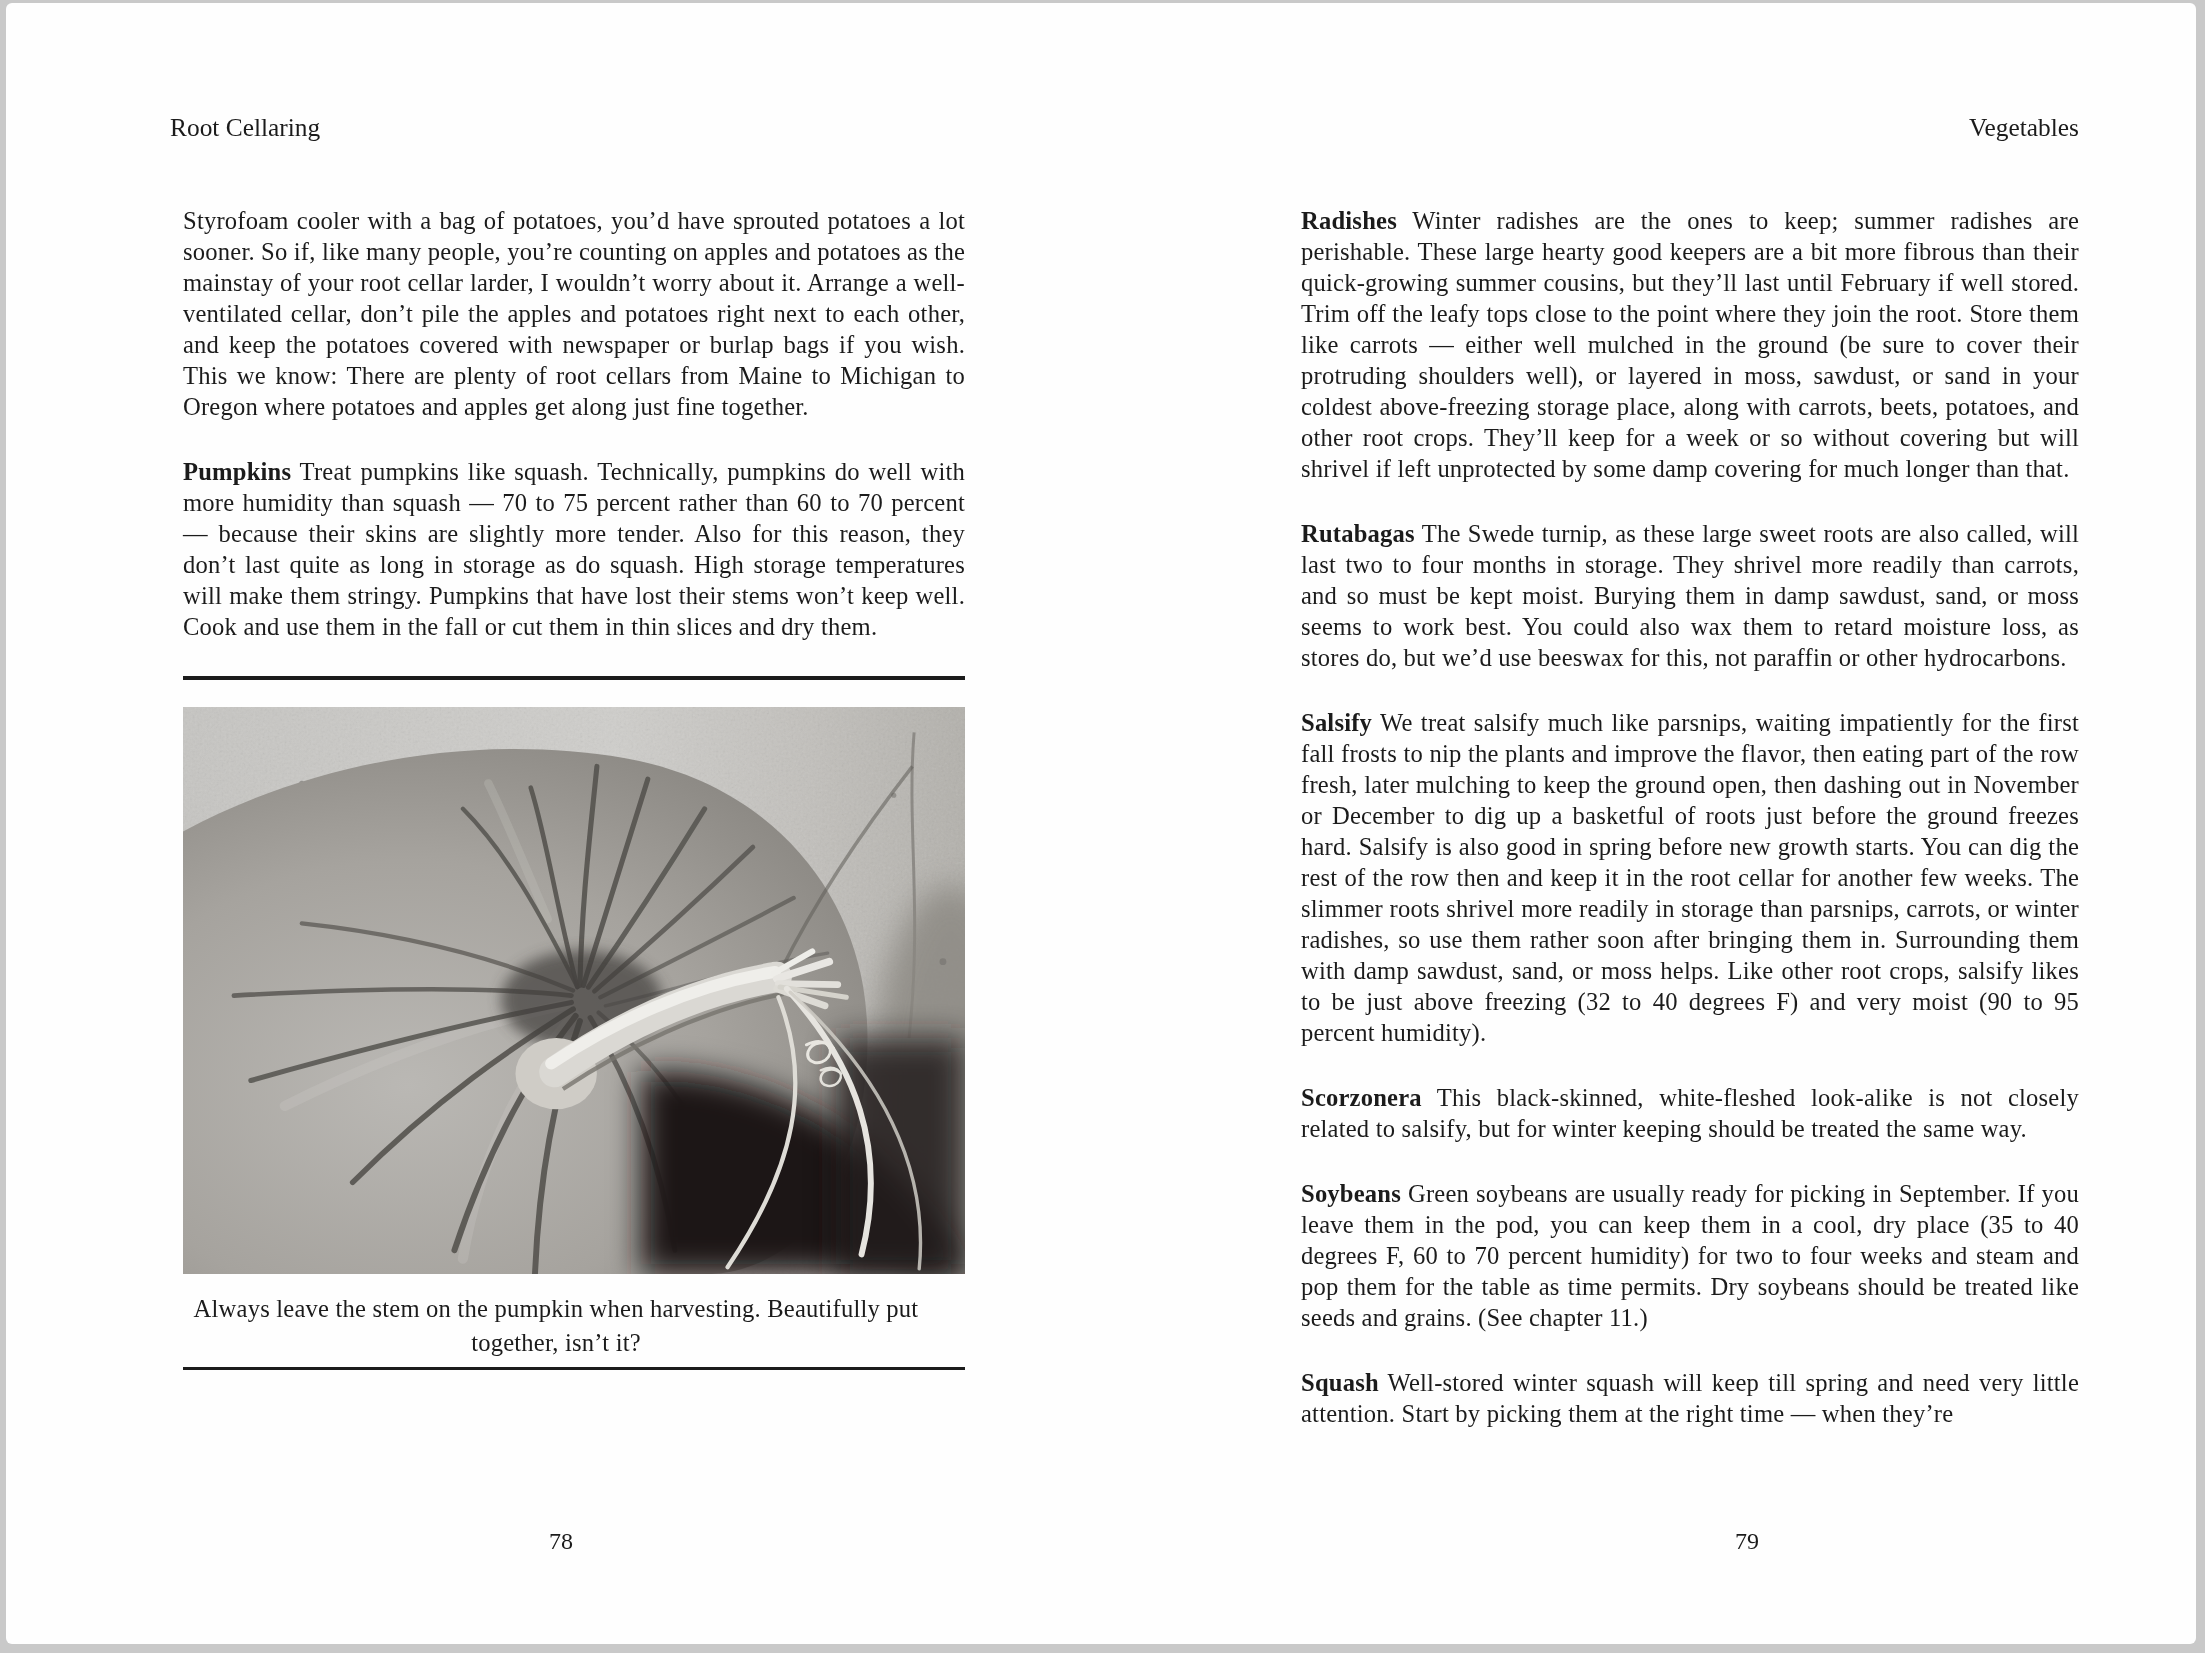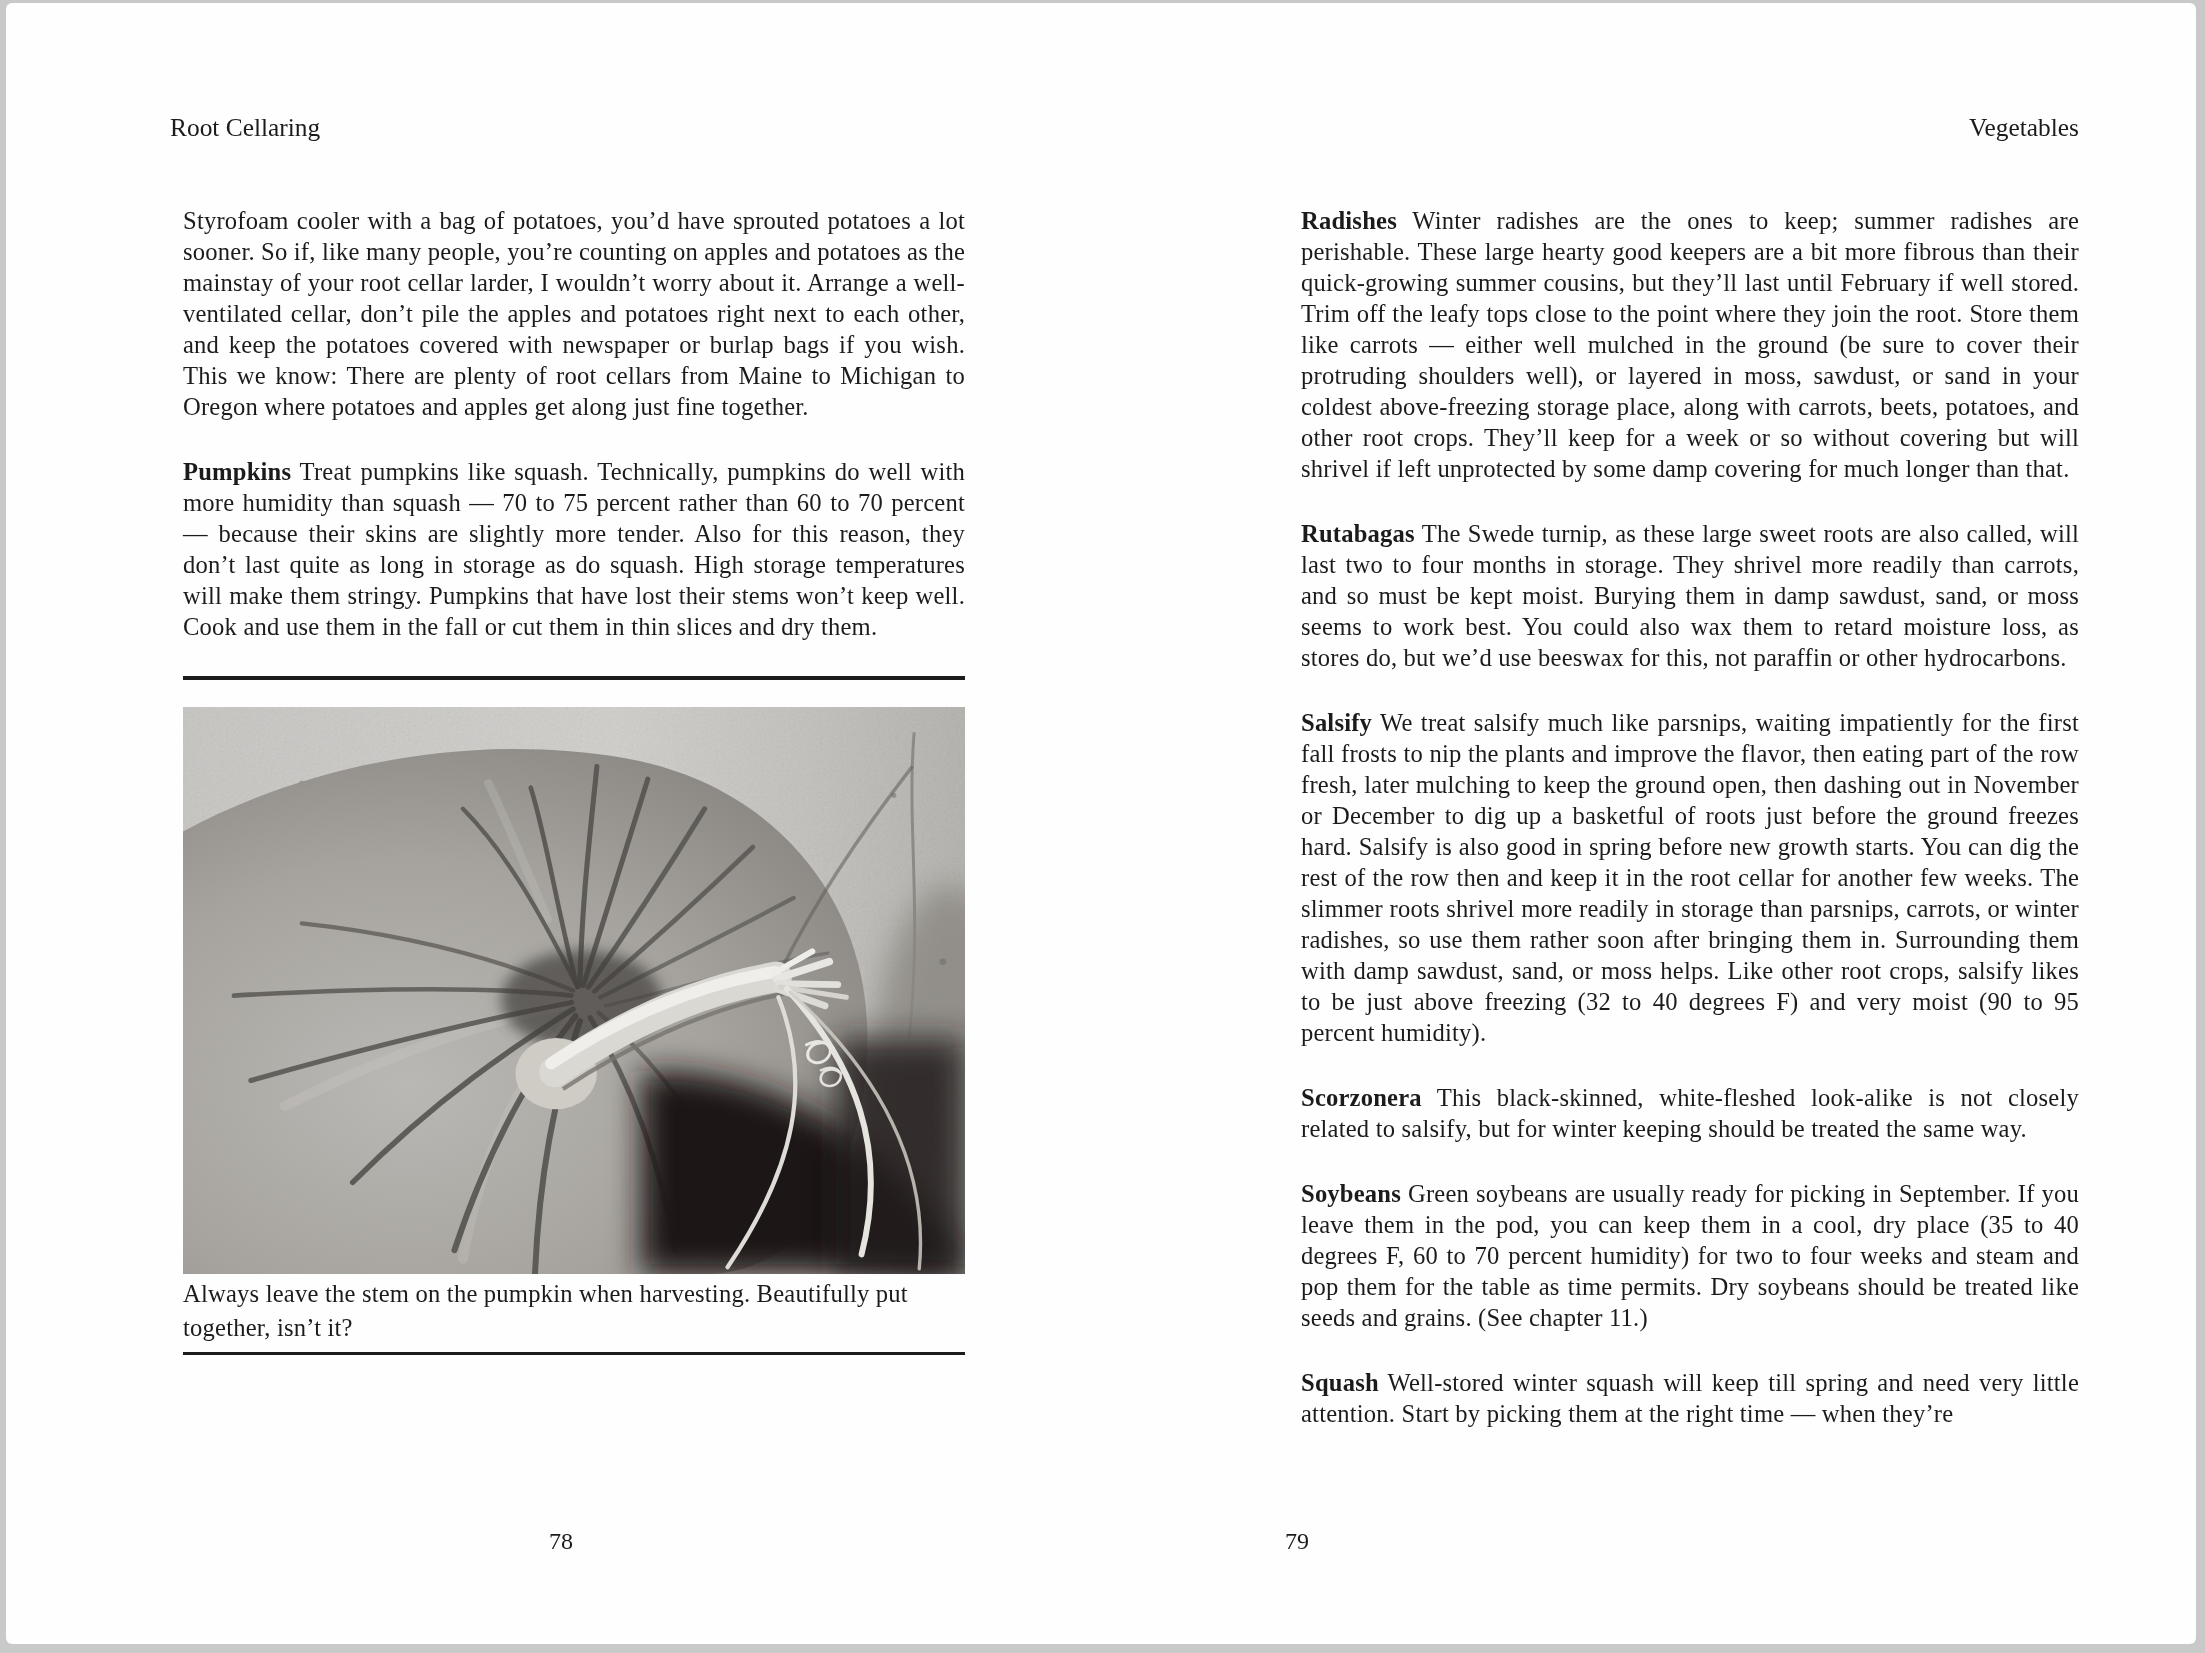--- a/index.html
+++ b/index.html
@@ -36,32 +36,32 @@
   .rule.top-rule{margin-top:12px;}
   .rule.bottom-rule{margin-top:6.8px;}
   .photo{
     margin-top:27px;
     width:782px;height:567px;
     background:#c9c8c5;
     overflow:hidden;
   }
   .photo svg{display:block;width:100%;height:100%;}
   .caption{
-    margin-top:3px;
+    margin-top:18px;
     width:746px;
     font-size:24.6px;line-height:34px;
-    text-align:left;
+    text-align:center;
     font-family:Liberation Serif, serif;
   }
   .page-number{
     position:absolute;top:1525px;
     font-size:24px;
   }
   .page-number.left{left:164px;width:782px;text-align:center;}
-  .page-number.right{left:1279px;width:778px;text-align:left;}
+  .page-number.right{left:1352px;width:778px;text-align:center;}
 </style>
 </head>
 <body>
 
 <div class="sheet">
 
   <div class="running-header left">Root Cellaring</div>
   <div class="running-header right">Vegetables</div>
 
   <div class="column left-col">

